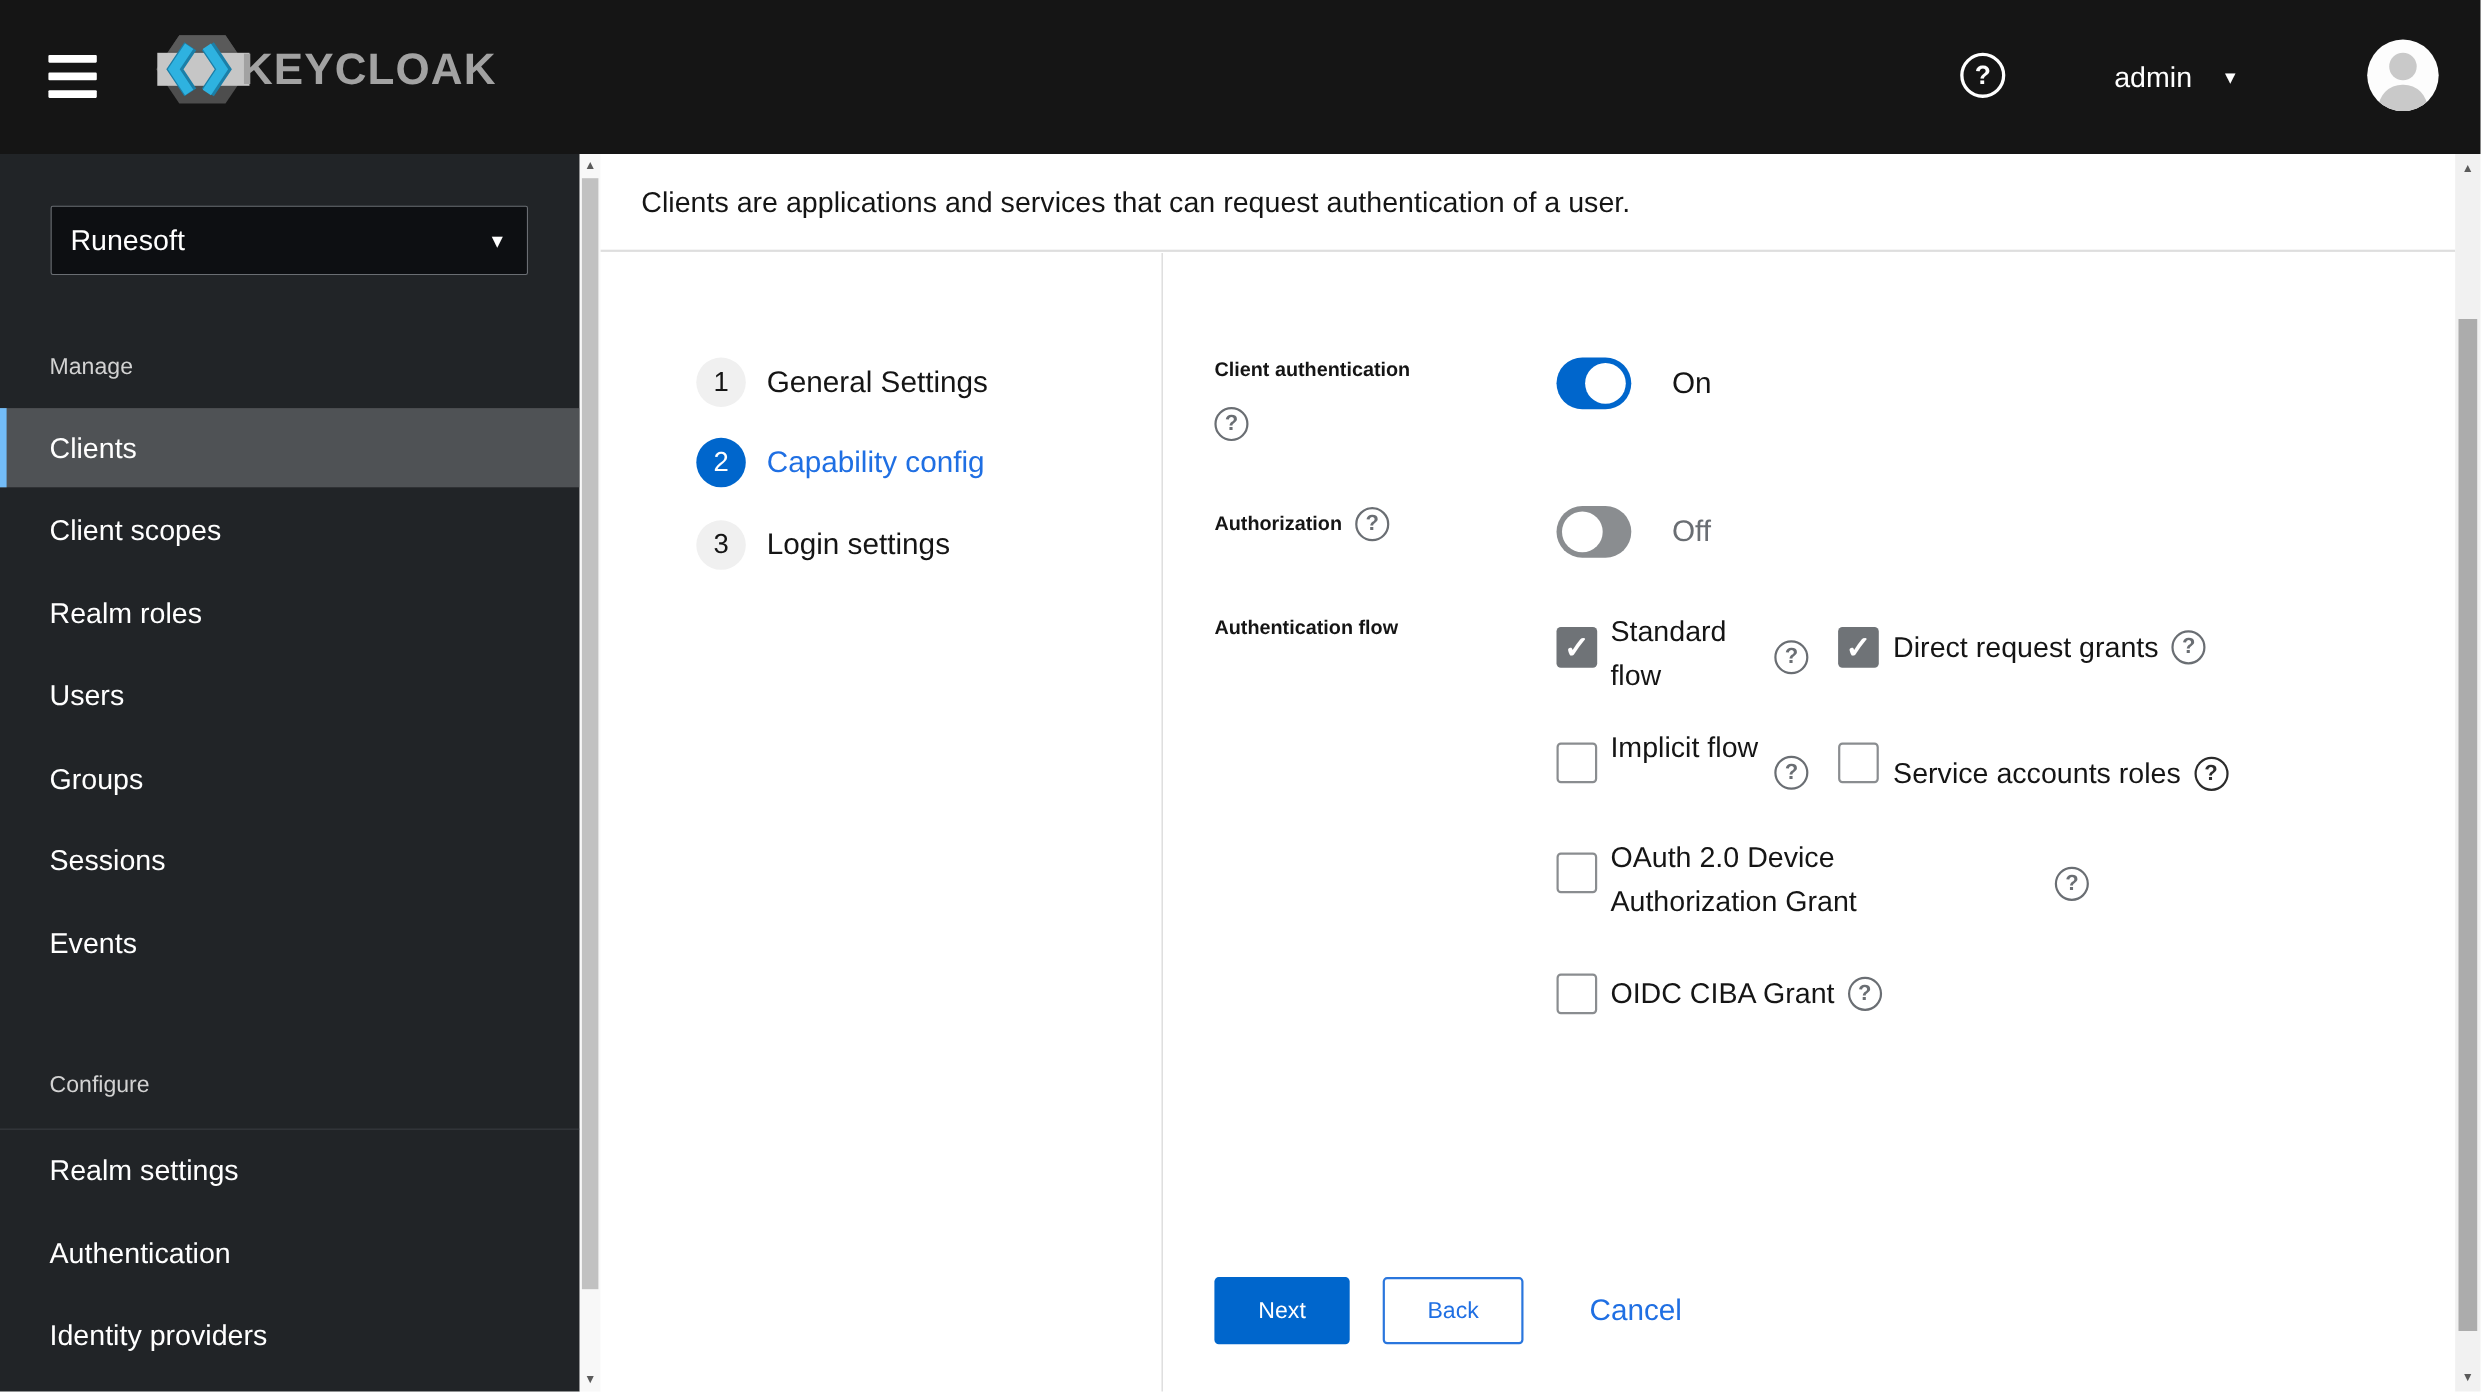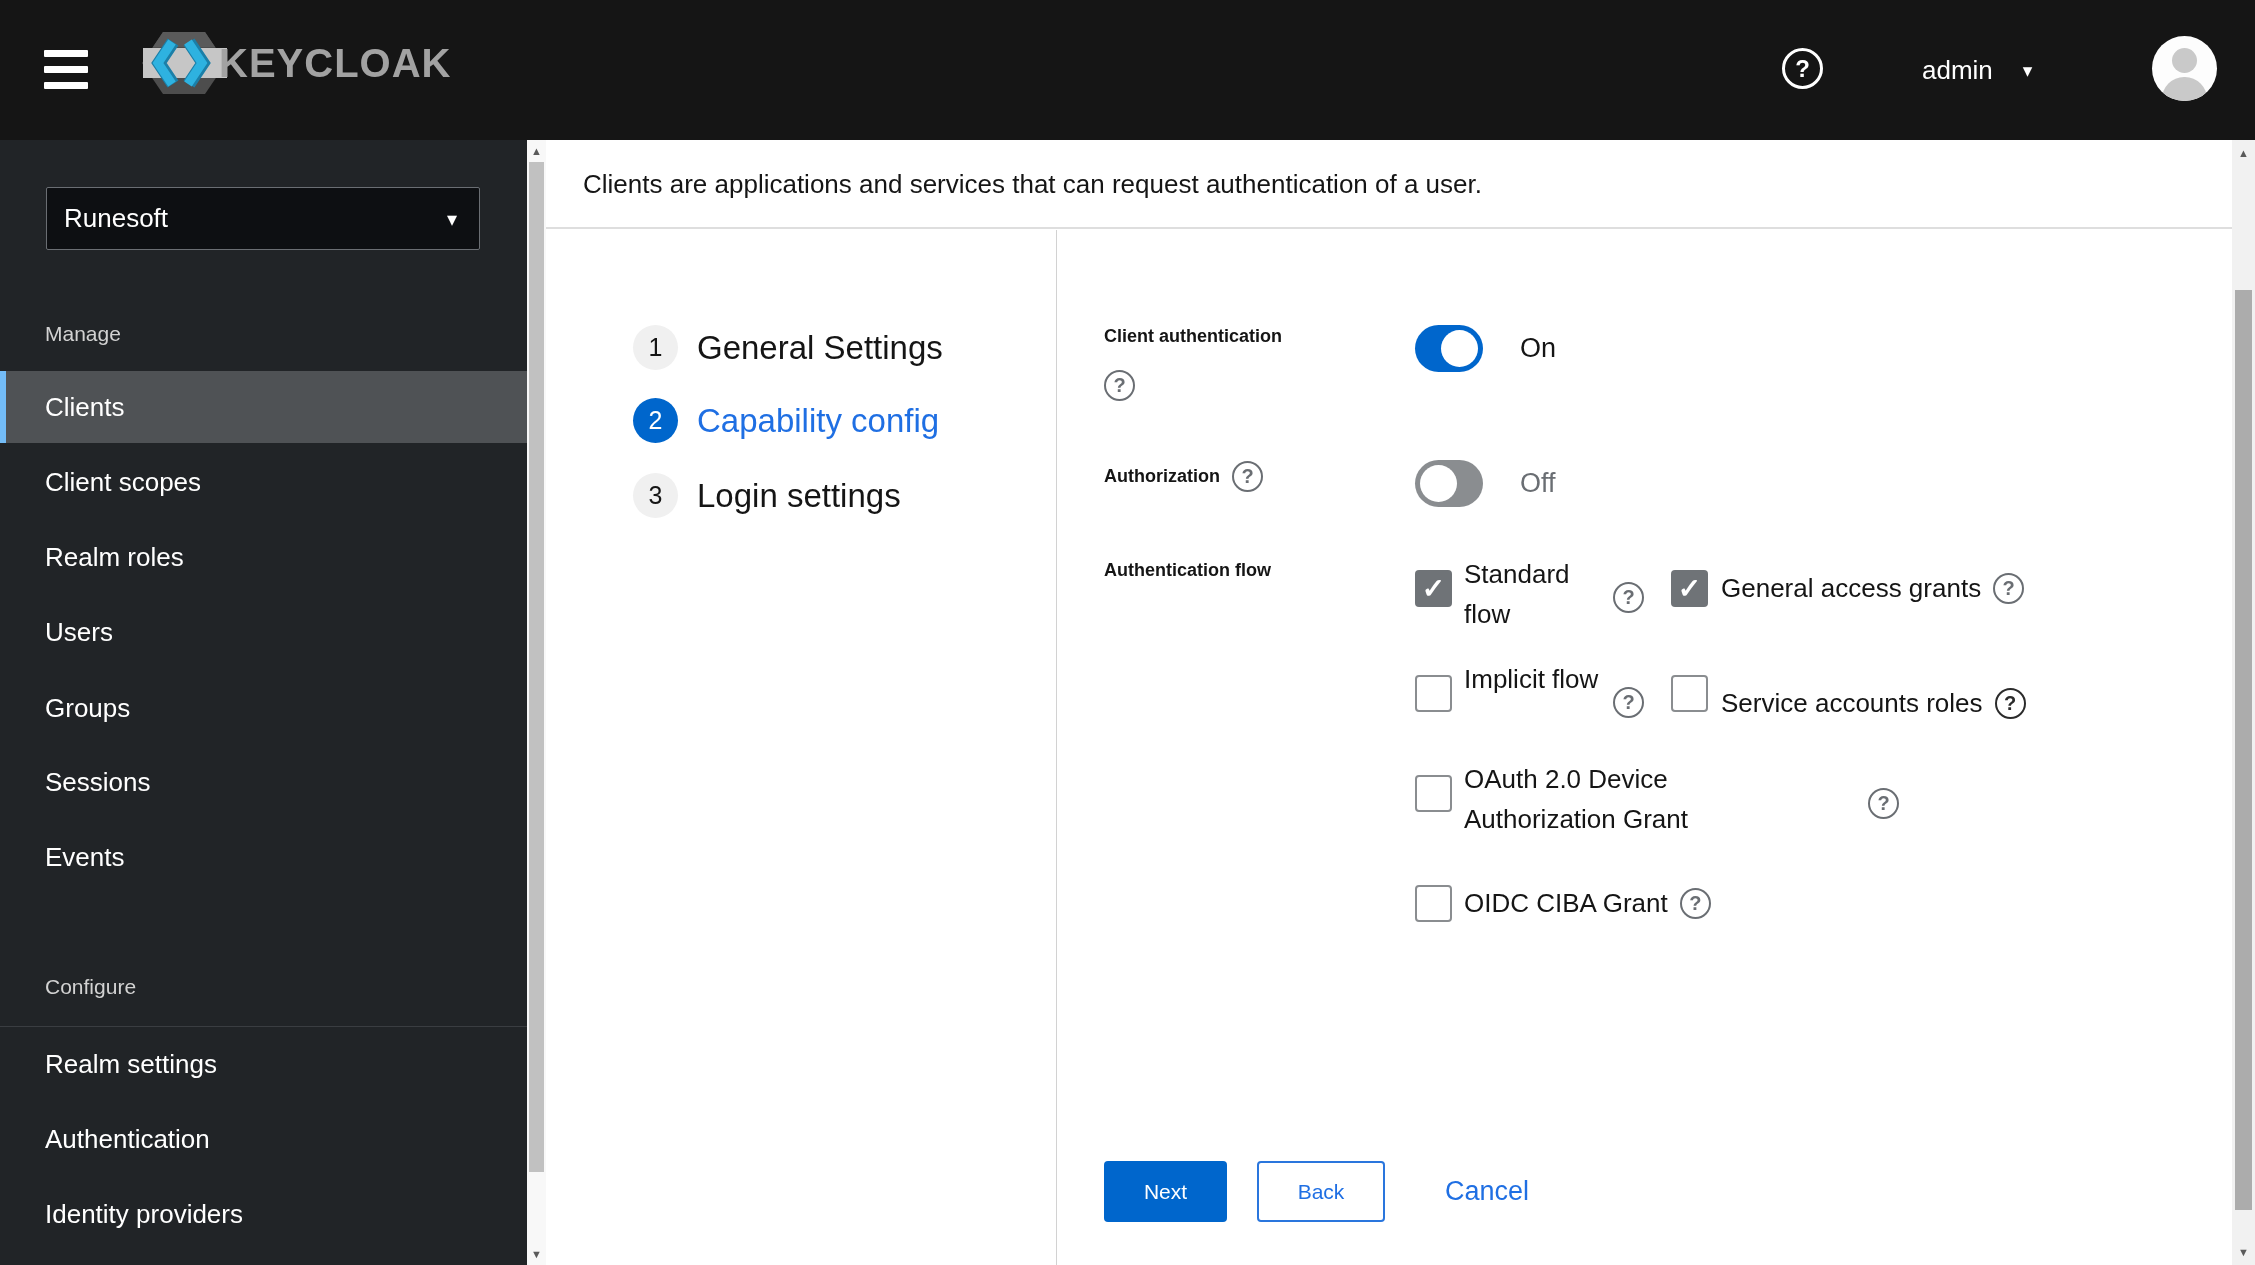--- a/index.html
+++ b/index.html
@@ -43,21 +43,21 @@
 
   
   .main { position:absolute; left:546px; top:140px; width:1686px; height:1125px; background:#fff; }
   .subtitle { height:88px; line-height:88px; padding-left:37px; font-size:26px; color:#151515; white-space:nowrap; }
   .top-divider { position:absolute; left:0; top:87px; width:1686px; height:2px; background:#dedede; }
 
   .wizard-nav { position:absolute; left:0; top:90px; width:511px; height:1035px; border-right:1px solid #d2d2d2; }
   .step { position:absolute; left:87px; display:flex; align-items:center; gap:19px; cursor:pointer; }
   .step-circle { width:45px; height:45px; border-radius:50%; background:#f0f0f0; color:#151515;
                  font-size:25px; text-align:center; line-height:45px; flex:0 0 auto; }
-  .step-label { font-size:33px; color:#151515; white-space:nowrap; }
+  .step-label { font-size:27px; color:#151515; white-space:nowrap; }
   .step.current .step-circle { background:#0066cc; color:#fff; }
   .step.current .step-label { color:#1f6fe3; }
 
   .form-area { position:absolute; left:511px; top:90px; width:1175px; height:1035px; }
   .form-label { position:absolute; font-size:18px; font-weight:bold; color:#151515; white-space:nowrap; }
   .qmark { width:31px; height:31px; border:2px solid #6a6e73; border-radius:50%; color:#6a6e73;
            font-size:20px; font-weight:bold; text-align:center; line-height:27px; flex:0 0 auto; cursor:pointer; }
   .qmark.dark { border-color:#2b2b2b; color:#2b2b2b; }
 
   .toggle { position:absolute; width:68px; height:47px; border-radius:24px; cursor:pointer; }
@@ -186,21 +186,21 @@
     <div class="checkbox checked" style="left:358px; top:340px;">
       <span>✓</span>
     </div>
     <div class="cb-wrap cb-label" style="left:407px; top:324px; width:135px;">Standard flow</div>
     <div class="qmark q-abs" style="left:556px; top:352px;">?</div>
 
     <div class="checkbox checked" style="left:614px; top:340px;">
       <span>✓</span>
     </div>
     <div class="cb-row" style="left:664px; top:338px;">
-      <span class="cb-label">General access grants</span>
+      <span class="cb-label">Direct request grants</span>
       <span class="qmark">?</span>
     </div>
 
     <div class="checkbox" style="left:358px; top:445px;"></div>
     <div class="cb-wrap cb-label" style="left:407px; top:429px; width:135px;">Implicit flow</div>
     <div class="qmark q-abs" style="left:556px; top:457px;">?</div>
 
     <div class="checkbox" style="left:614px; top:445px;"></div>
     <div class="cb-row" style="left:664px; top:453px;">
       <span class="cb-label">Service accounts roles</span>

